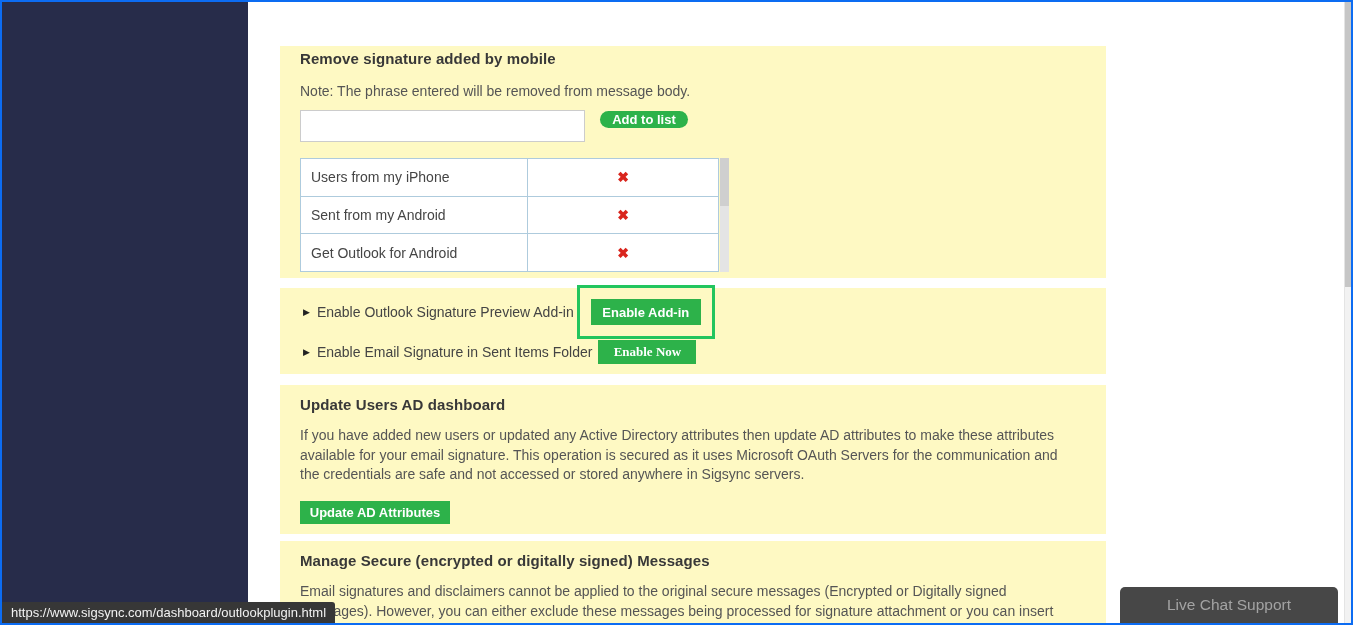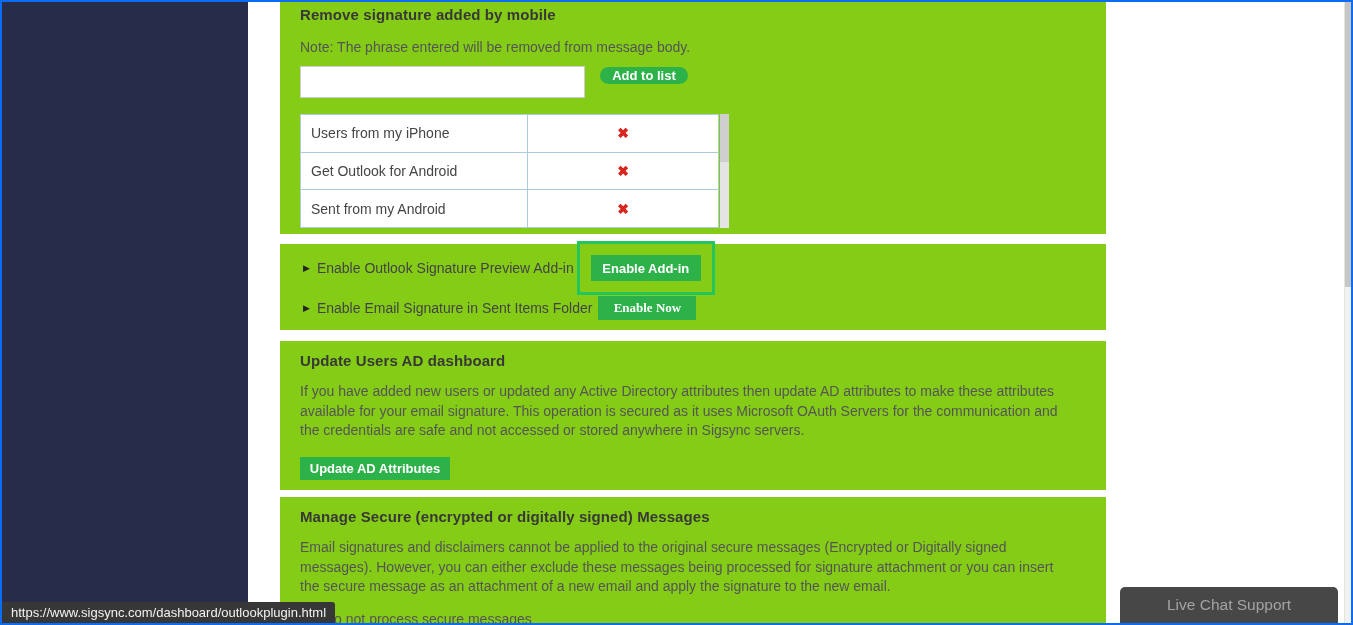--- a/index.html
+++ b/index.html
@@ -19,21 +19,22 @@
   .sidebar {
     position: absolute;
     left: 2px; top: 2px;
     width: 246px; height: 621px;
     background: #272c4a;
   }
   
   .panel {
     position: absolute;
     left: 280px; width: 826px;
-    background: #84cc16;
+    background: #fef9c3;
+    margin-top: 44px;
   }
   .panel-1 { top: 2px;   height: 232px; }
   .panel-2 { top: 244px; height: 86px;  }
   .panel-3 { top: 341px; height: 149px; }
   .panel-4 { top: 497px; height: 126px; }
 
   .panel h3 {
     margin: 0; padding: 0 0 0 20px;
     font-size: 15px; font-weight: bold; color: #383838;
     letter-spacing: 0.1px;
@@ -158,27 +159,27 @@
   <div class="table-wrap">
     <table class="phrase-table">
       <tbody>
           <tr>
         <td class="c1">Users from my iPhone</td>
         <td class="c2">
           <span class="x-icon">✖</span>
         </td>
       </tr>
       <tr>
-        <td class="c1">Get Outlook for Android</td>
+        <td class="c1">Sent from my Android</td>
         <td class="c2">
           <span class="x-icon">✖</span>
         </td>
       </tr>
       <tr>
-        <td class="c1">Sent from my Android</td>
+        <td class="c1">Get Outlook for Android</td>
         <td class="c2">
           <span class="x-icon">✖</span>
         </td>
       </tr>
     </tbody>
       </table>
     <div class="table-scrollbar">
         <div class="thumb"></div>
       </div>
   </div>

